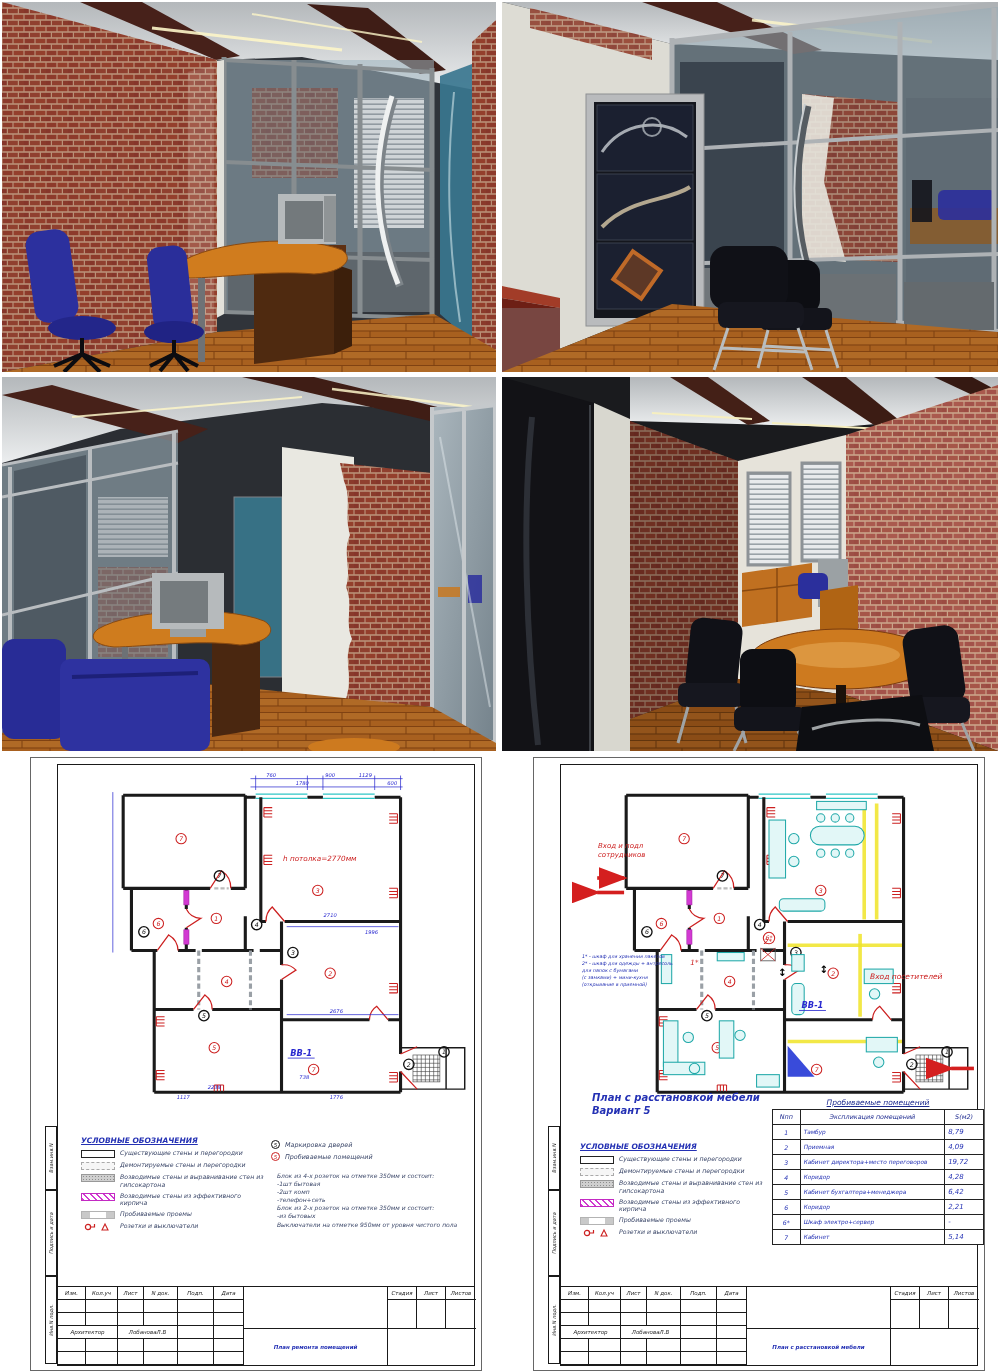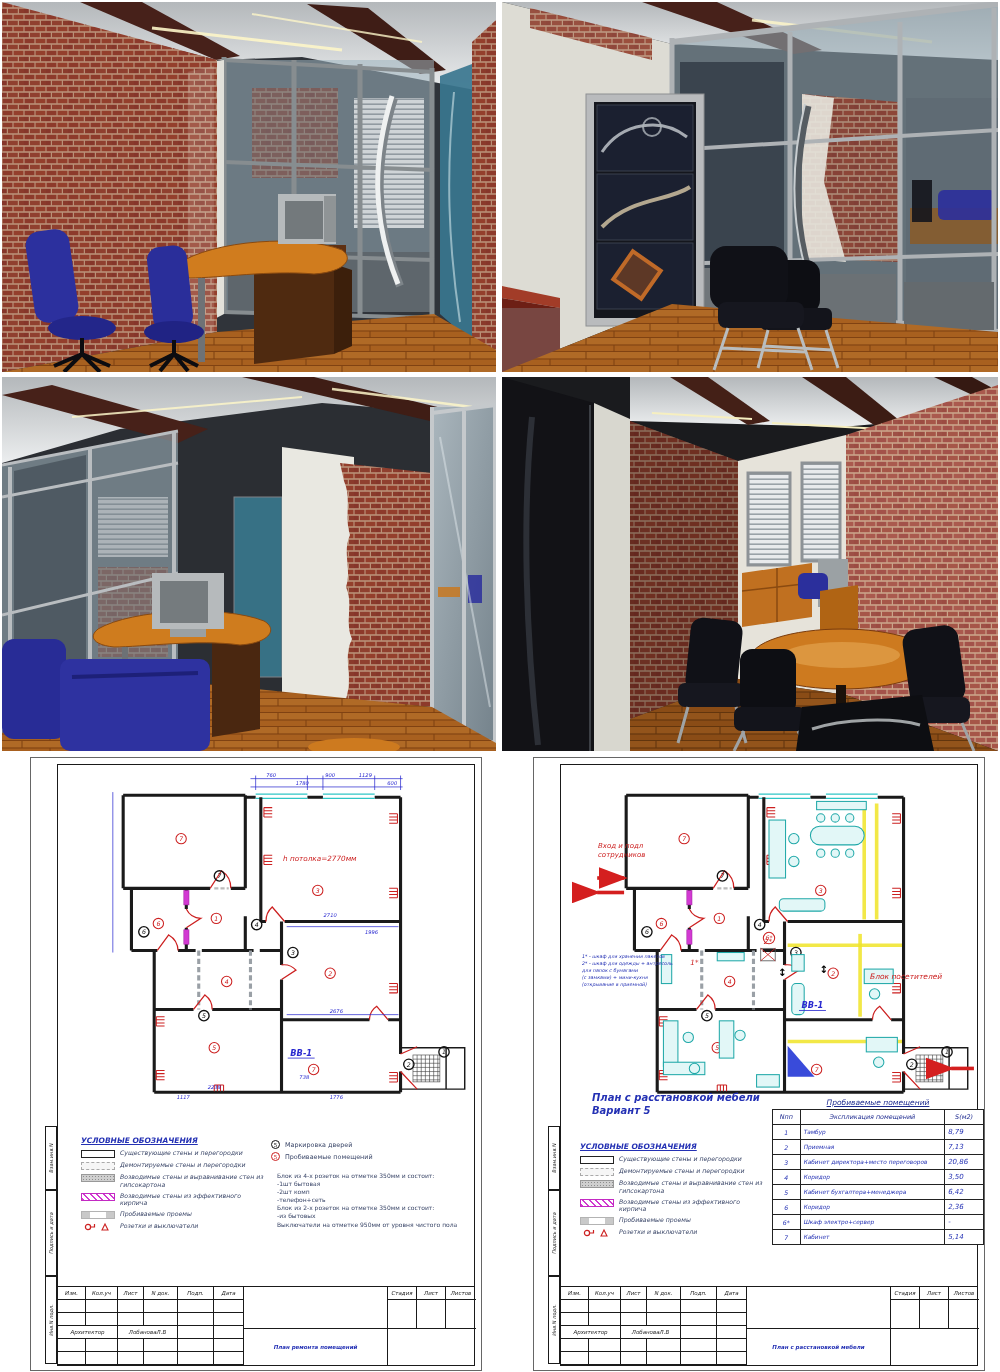--- a/index.html
+++ b/index.html
@@ -21,21 +21,21 @@
   .leg-title{font-size:7.5px;color:#2431b4;text-decoration:underline;margin-bottom:4px;font-weight:bold}
   .leg-row{display:flex;align-items:flex-start;margin-bottom:3px;color:#3a4668}
   .leg-sw{flex:0 0 34px;height:8px;margin-right:5px;margin-top:1px;box-sizing:border-box}
   .leg-txt{font-size:6.2px;line-height:1.25;width:150px}
   .sw1{background:#fff;border:1.2px solid #222}
   .sw2{background:#f6f6f6;border:1px dashed #aaa}
   .sw3{background:#cfcfcf;border:1px solid #999;background-image:radial-gradient(#8d8d8d 22%,transparent 25%);background-size:3px 3px}
   .sw4{border:1px solid #c32ac3;background:repeating-linear-gradient(45deg,#d23ad2 0 1.6px,#fff 1.6px 4.6px)}
   .sw5{background:linear-gradient(90deg,#c9c9c9 0 26%,#fff 26% 74%,#c9c9c9 74%);border:1px solid #b3b3b3}
   .sw6{border:none;background:none;display:flex;align-items:center}
-  .marking,.notes{position:absolute;}
+  .marking,.notes{position:absolute;font-style:italic}
   .mark-row{display:flex;align-items:center;margin-bottom:3px;color:#3a4668;font-size:6.4px}
   .circ{width:9px;height:9px;border-radius:50%;display:inline-flex;align-items:center;justify-content:center;font-size:5.5px;margin-right:5px;flex:0 0 9px;box-sizing:border-box}
   .circ.black{border:1.3px solid #111;color:#111}
   .circ.red{border:1px solid #cc2020;color:#cc2020}
   .notes{color:#3a4668;font-size:6px;line-height:1.35;width:195px}
   .smallnotes{position:absolute;color:#2431b4;font-style:italic;font-size:4.8px;line-height:1.45;width:130px}
   .red-ann{position:absolute;color:#cc2020;font-style:italic;font-size:7px;line-height:1.3}
   .blue-head{position:absolute;color:#2431b4;font-weight:bold;font-style:italic;font-size:10px;line-height:1.25}
   .expl{position:absolute;font-style:italic}
   .expl-title{font-size:7.5px;text-align:center;margin-bottom:2px;color:#1d2a8f;text-decoration:underline}
@@ -668,21 +668,21 @@
         <line x1="229" y1="236" x2="255" y2="236" stroke="#2a2ad0" stroke-width=".8"></line>
       </g>
       <g>
         <line x1="34" y1="108" x2="60" y2="108" stroke="#d41f1f" stroke-width="3.5" marker-end="url(#arrR)"></line>
         <line x1="60" y1="122" x2="34" y2="122" stroke="#d41f1f" stroke-width="3.5" marker-end="url(#arrL)"></line>
         <line x1="398" y1="292" x2="376" y2="292" stroke="#d41f1f" stroke-width="3.5" marker-end="url(#arrL)"></line>
       </g>
     </svg>
 
     <div class="red-ann" style="left:64px;top:84px;width:74px">Вход и подл сотрудников</div>
-    <div class="red-ann" style="left:336px;top:214px;width:90px;font-size:7.5px">Блок посетителей</div>
+    <div class="red-ann" style="left:336px;top:214px;width:90px;font-size:7.5px">Вход посетителей</div>
 
     <div class="smallnotes" style="left:48px;top:196px">
       <div>1* - шкаф для хранения пакетов</div>
       <div>2* - шкаф для одежды + антресоль</div>
       <div>для папок с бумагами</div>
       <div>(с замками) + мини-кухня</div>
       <div>(открывание в приемной)</div>
     </div>
 
     <div class="blue-head" style="left:58px;top:334px">
@@ -700,41 +700,41 @@
           <td class="cs">S(м2)</td>
         </tr>
         <tr>
               <td class="cn">1</td>
               <td class="cname">Тамбур</td>
               <td class="cs">8,79</td>
             </tr>
         <tr>
               <td class="cn">2</td>
               <td class="cname">Приемная</td>
-              <td class="cs">7,13</td>
+              <td class="cs">4,09</td>
             </tr>
         <tr>
               <td class="cn">3</td>
               <td class="cname">Кабинет директора+место переговоров</td>
-              <td class="cs">20,86</td>
+              <td class="cs">19,72</td>
             </tr>
         <tr>
               <td class="cn">4</td>
               <td class="cname">Коридор</td>
-              <td class="cs">3,50</td>
+              <td class="cs">4,28</td>
             </tr>
         <tr>
               <td class="cn">5</td>
               <td class="cname">Кабинет бухгалтера+менеджера</td>
               <td class="cs">6,42</td>
             </tr>
         <tr>
               <td class="cn">6</td>
               <td class="cname">Коридор</td>
-              <td class="cs">2,36</td>
+              <td class="cs">2,21</td>
             </tr>
         <tr>
               <td class="cn">6*</td>
               <td class="cname">Шкаф электро+сервер</td>
               <td class="cs">-</td>
             </tr>
         <tr>
               <td class="cn">7</td>
               <td class="cname">Кабинет</td>
               <td class="cs">5,14</td>

